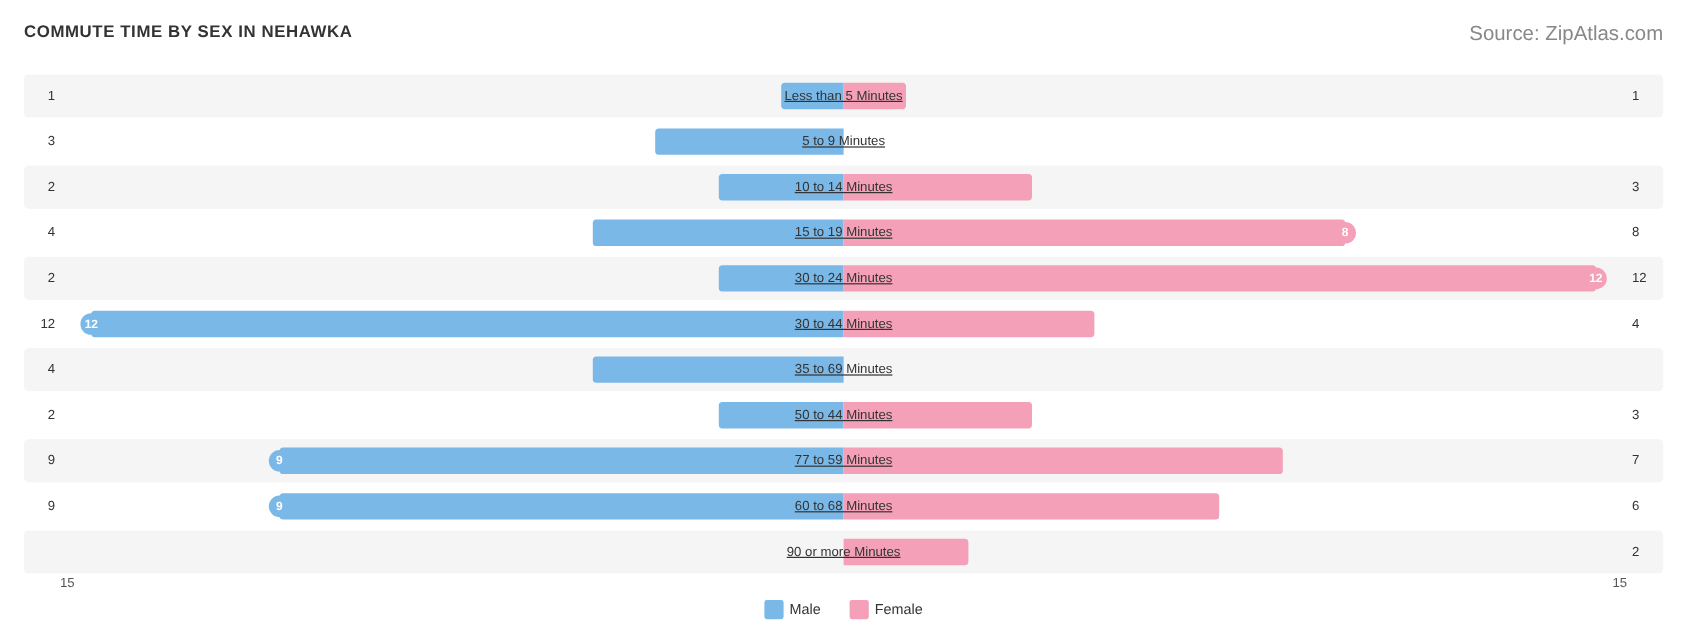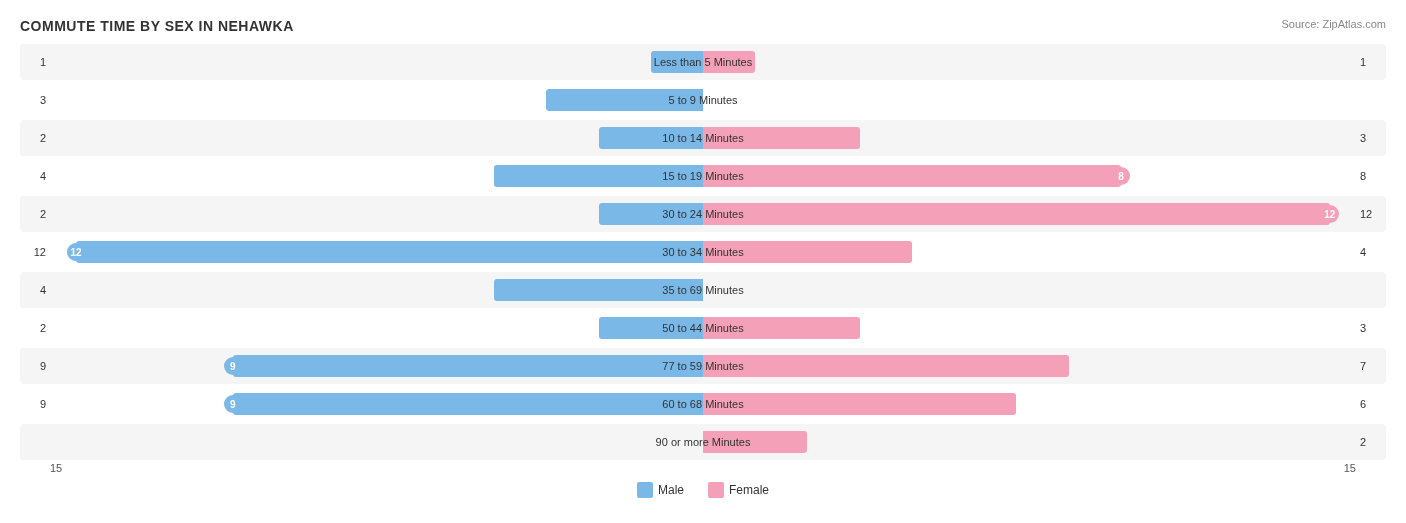--- a/index.html
+++ b/index.html
@@ -13,29 +13,29 @@
     .chart-container {
       width: 1406px;
       height: 523px;
       padding: 18px 20px 40px 20px;
       position: relative;
     }
     .chart-title {
       font-size: 14px;
       font-weight: bold;
       color: #333;
-      margin-bottom: 10px;
+      margin-bottom: 28px;
       text-transform: uppercase;
       letter-spacing: 0.5px;
     }
     .source-text {
       position: absolute;
       top: 18px;
       right: 20px;
-      font-size: 11px;
+      font-size: 17px;
       color: #888;
     }
     .chart-body {
       position: relative;
       width: 100%;
       height: calc(100% - 60px);
     }
     .rows-wrapper {
       flex: 1;
       position: relative;
@@ -76,20 +76,21 @@
     .center-label {
       position: absolute;
       left: 50%;
       transform: translateX(-50%);
       font-size: 11px;
       color: #333;
       white-space: nowrap;
       z-index: 10;
       pointer-events: none;
       text-align: right;
+      text-decoration: underline;
     }
     
     .male-bar {
       position: absolute;
       right: 50%;
       height: 22px;
       background: #7ab8e8;
       border-radius: 3px 0 0 3px;
       top: 50%;
       transform: translateY(-50%);
@@ -227,21 +228,21 @@
             <div class="center-label">30 to 24 Minutes</div>
             <div class="male-bar" style="width: 8%; background: rgb(122, 184, 232);"></div>
             <div class="female-bar" style="width: 48%; background: rgb(244, 160, 184);"></div>
             <div class="female-badge" style="left: calc(98% - 9px);">12</div>
           </div>
           <div class="right-value">12</div>
         </div>
         <div class="bar-row">
           <div class="left-value">12</div>
           <div class="bar-section" style="position: relative;">
-            <div class="center-label">30 to 34 Minutes</div>
+            <div class="center-label">30 to 44 Minutes</div>
             <div class="male-bar" style="width: 48%; background: rgb(122, 184, 232);"></div>
             <div class="female-bar" style="width: 16%; background: rgb(244, 160, 184);"></div>
             <div class="male-badge" style="right: calc(98% - 9px);">12</div>
           </div>
           <div class="right-value">4</div>
         </div>
         <div class="bar-row">
           <div class="left-value">4</div>
           <div class="bar-section" style="position: relative;">
             <div class="center-label">35 to 69 Minutes</div>

